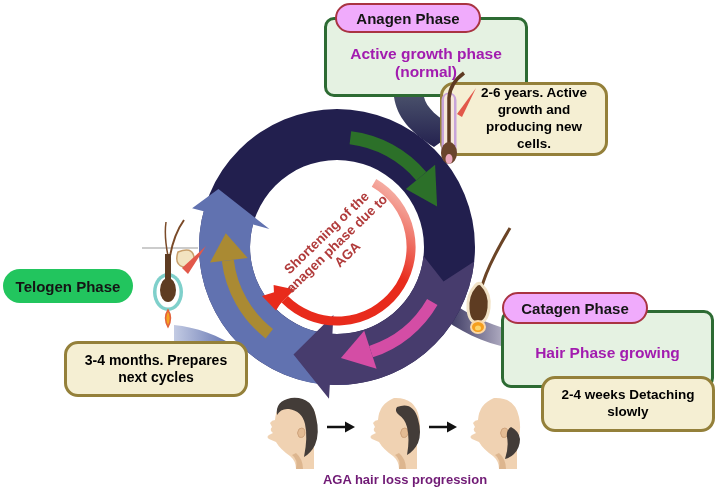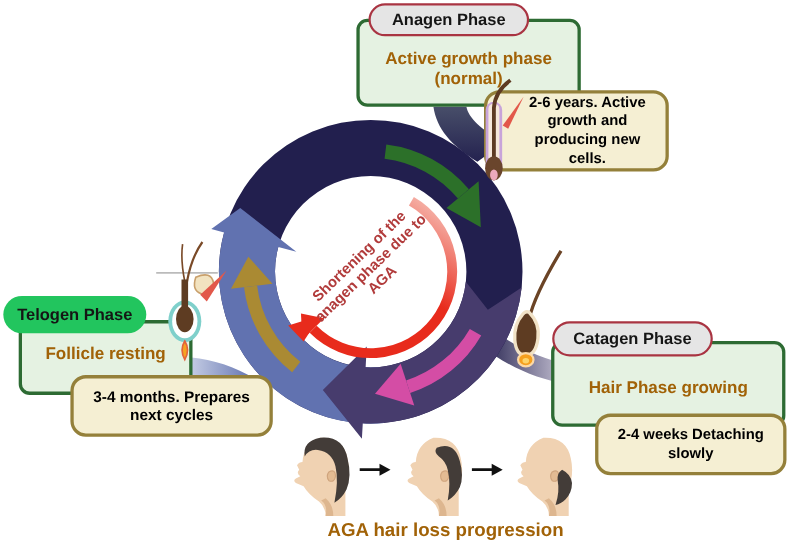--- a/index.html
+++ b/index.html
@@ -1,47 +1,47 @@
 <!DOCTYPE html>
 <html><head>
 <meta charset="utf-8">
 <style>
   html,body{margin:0;padding:0;background:#ffffff;}
   #canvas{
     position:relative;width:718px;height:497px;background:#ffffff;overflow:hidden;
     font-family:"Liberation Sans", sans-serif;color:#161616;
   }
   .pill{
-    position:absolute;background:#e5e5e5;border:2.5px solid #a93442;border-radius:17px;
+    position:absolute;background:#f0abfc;border:2.5px solid #a93442;border-radius:17px;
     display:flex;align-items:center;justify-content:center;
     font-weight:bold;font-size:15px;color:#151515;z-index:5;box-sizing:border-box;
   }
   .pill.noborder{border:none;background:#22c55e;}
   .green-box{
     position:absolute;background:#e5f2e2;border:3px solid #2d6b33;border-radius:10px;
-    font-weight:bold;font-size:15.5px;color:#a16207;text-align:center;z-index:3;box-sizing:border-box;
+    font-weight:bold;font-size:15.5px;color:#a21caf;text-align:center;z-index:3;box-sizing:border-box;
   }
   .cream-box{
     position:absolute;background:#f5efd3;border:3px solid #94803a;border-radius:14px;
     display:flex;align-items:center;justify-content:center;
     font-weight:bold;font-size:13.5px;color:#000000;text-align:center;z-index:4;box-sizing:border-box;
     line-height:1.25;
   }
   #ring-svg{position:absolute;left:0;top:0;z-index:1;}
   #center-note{
     position:absolute;left:259px;top:221px;width:156px;z-index:2;
     transform:rotate(-44deg);transform-origin:center;
     color:#b13b3b;font-weight:bold;font-size:13.5px;line-height:1.12;text-align:center;
   }
   .follicle{position:absolute;z-index:6;}
   .head{position:absolute;z-index:2;}
   .head-arrow{position:absolute;z-index:2;}
   #caption{
     position:absolute;left:270px;top:472px;width:270px;z-index:2;
-    text-align:center;font-weight:bold;font-size:17px;color:#a16207;
+    text-align:center;font-weight:bold;font-size:13px;color:#701a75;
   }
 </style>
 </head>
 <body>
 
 <div id="canvas">
 
   <svg id="ring-svg" width="718" height="497" viewBox="0 0 718 497">
     <defs>
       <linearGradient id="gTabTop" x1="0" y1="95" x2="0" y2="150" gradientUnits="userSpaceOnUse">
@@ -131,23 +131,20 @@
   <div class="cream-box" style="left:541px;top:376px;width:174px;height:56px;padding:4px 8px;">
     <span>2-4 weeks Detaching slowly</span>
   </div>
   <svg class="follicle" style="left:458px;top:226px;" width="66" height="112" viewBox="0 0 66 112">
     <path d="M 52,2 Q 28,42 23,64" stroke="#6b4426" stroke-width="3" fill="none"></path>
     <path d="M 23,58 Q 33,68 31,82 Q 29,97 20,97 Q 11,97 10,83 Q 9,69 17,60 Q 20,56 23,58 Z" fill="#5e3c22" stroke="#f1e2c6" stroke-width="3"></path>
     <ellipse cx="20" cy="101" rx="7" ry="6" fill="#f59f1e" stroke="#fbd9a7" stroke-width="2"></ellipse>
     <ellipse cx="20" cy="102" rx="3" ry="2.5" fill="#fdd46a"></ellipse>
   </svg>
 
-  <div class="green-box" style="left:17px;top:291px;width:158px;height:68px;padding-top:19px;">
-    <span>Follicle resting</span>
-  </div>
   <div class="pill noborder" style="left:3px;top:269px;width:130px;height:34px;">
     <span>Telogen Phase</span>
   </div>
   <div class="cream-box" style="left:64px;top:341px;width:184px;height:56px;padding:2px 6px;font-size:14px;">
     <span>3-4 months. Prepares next cycles</span>
   </div>
   <svg class="follicle" style="left:128px;top:212px;" width="78" height="126" viewBox="0 0 78 126">
     <line x1="14" y1="36" x2="70" y2="36" stroke="#bbbbbb" stroke-width="1.5"></line>
     <path d="M 42,44 Q 46,22 56,8" stroke="#7a4a28" stroke-width="2" fill="none"></path>
     <path d="M 40,44 Q 36,24 38,10" stroke="#7a4a28" stroke-width="1.5" fill="none"></path>

